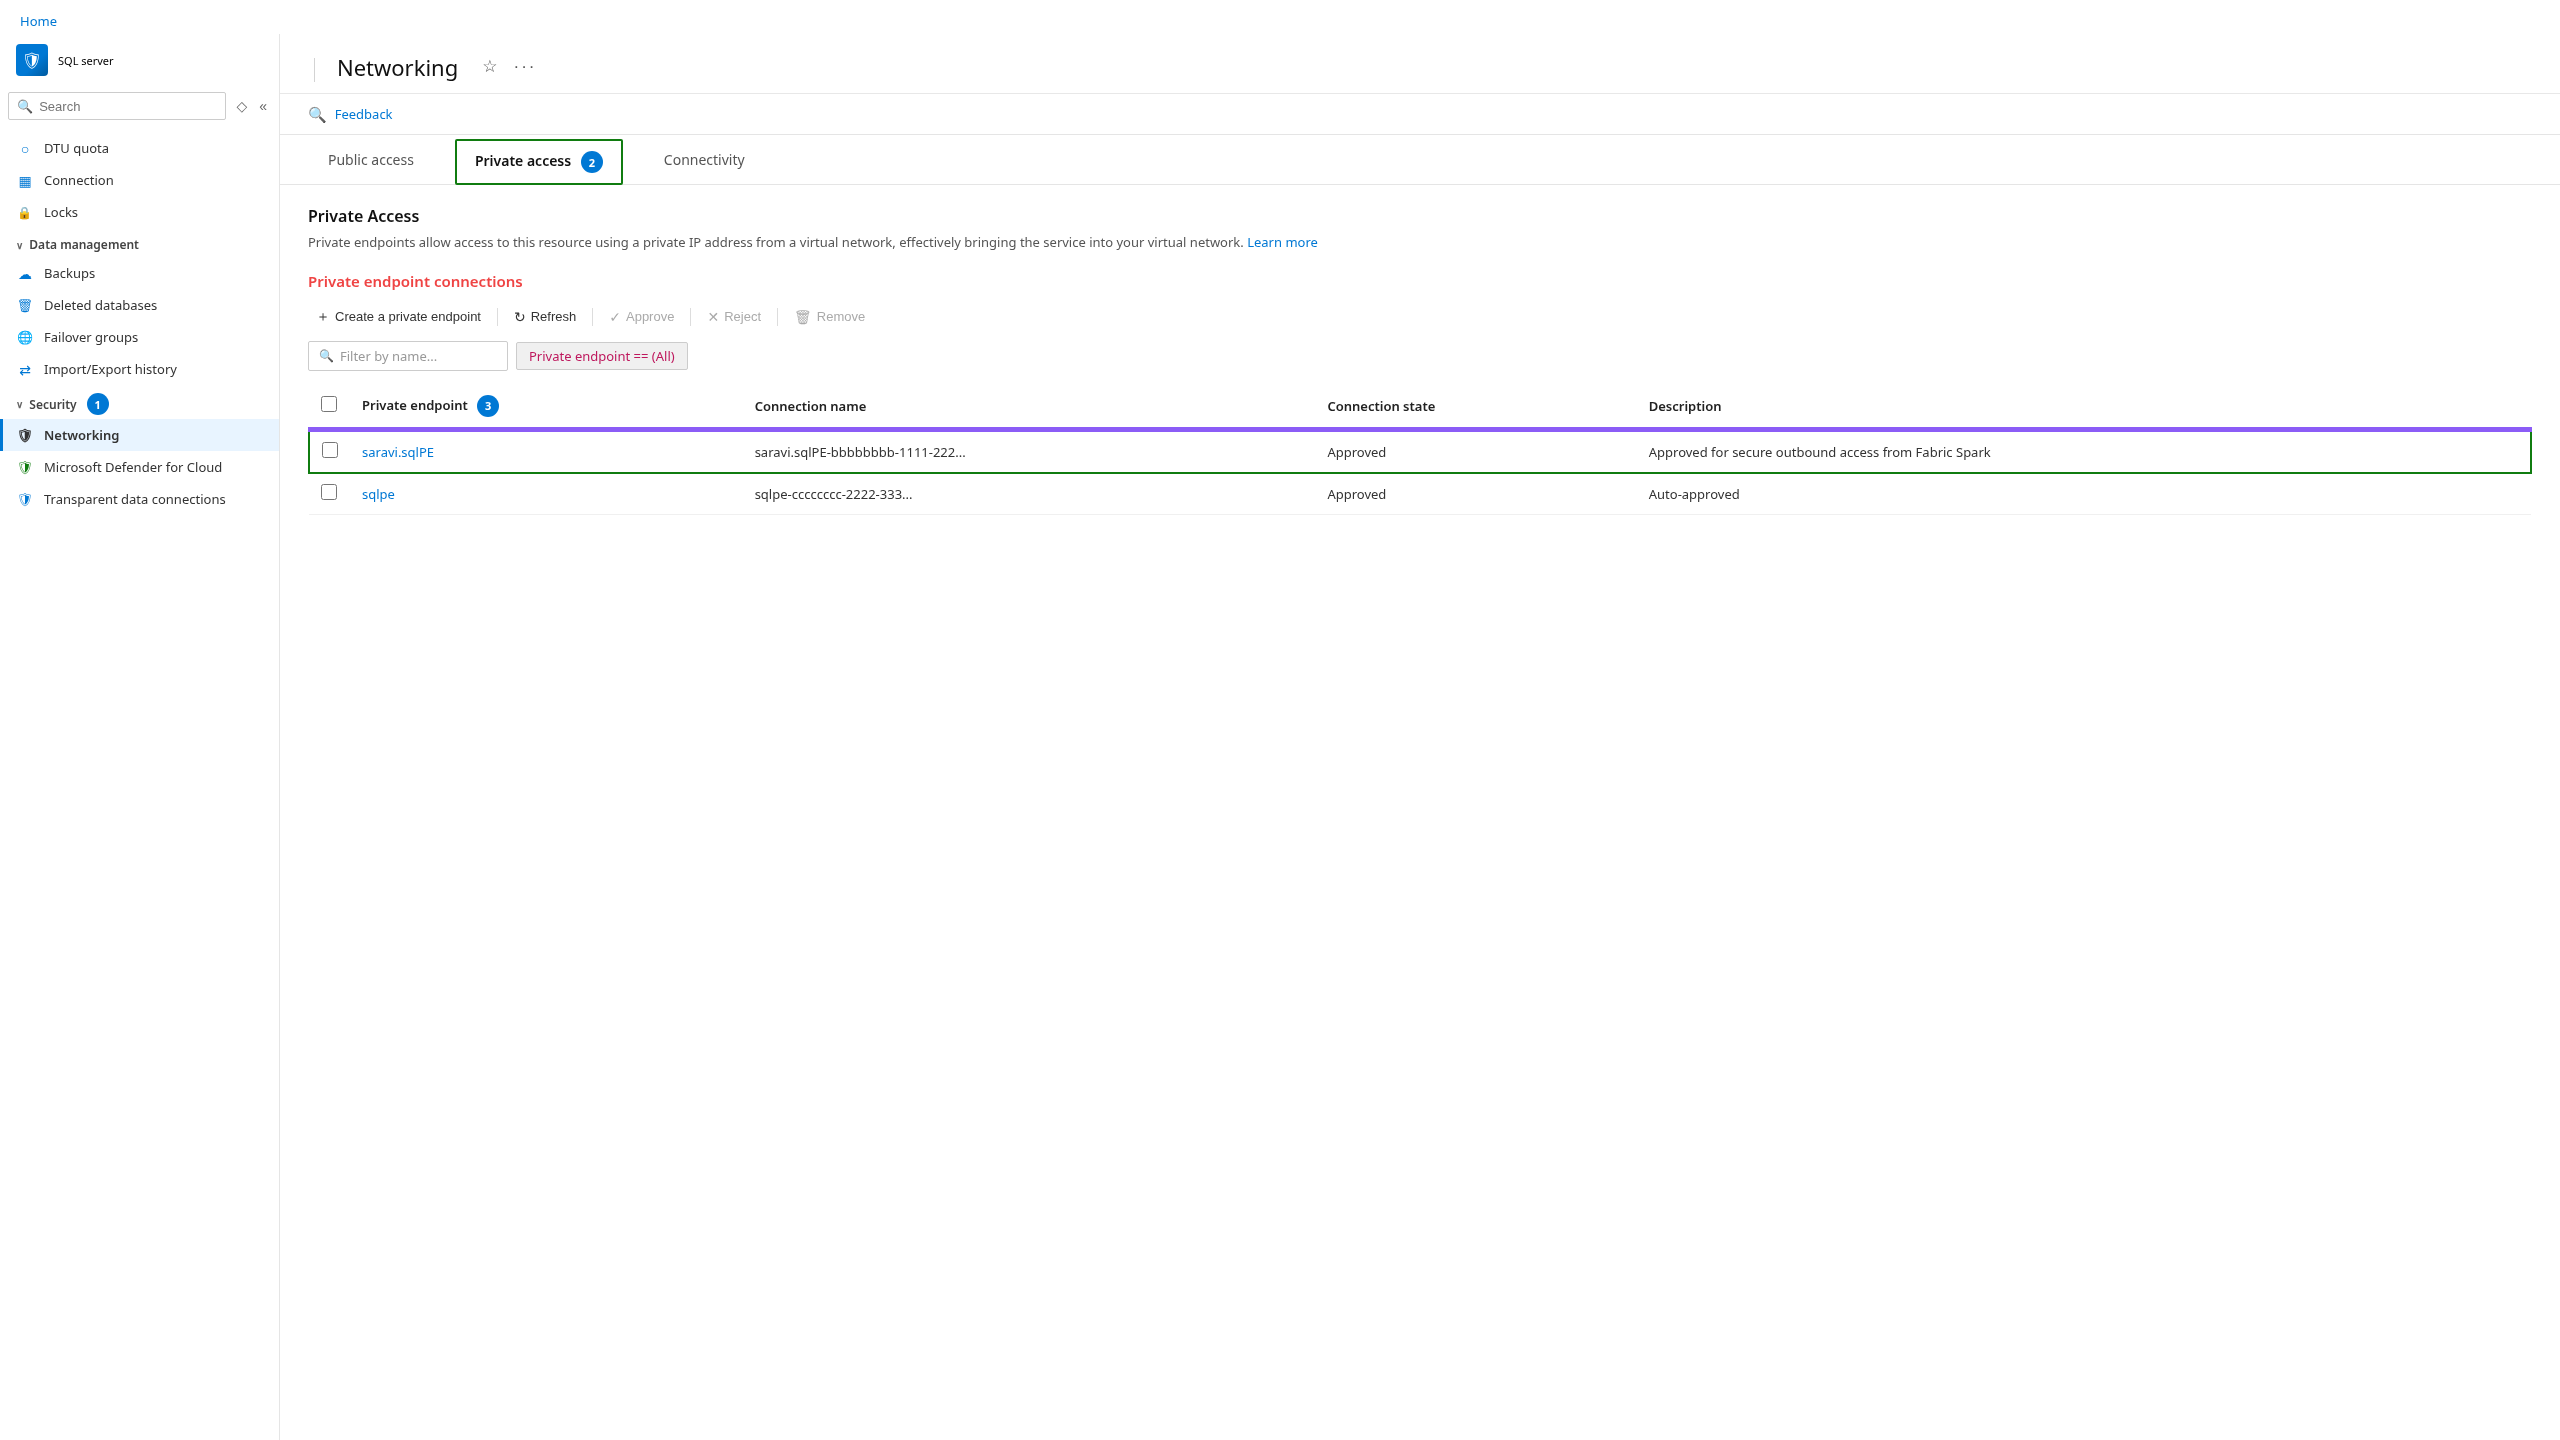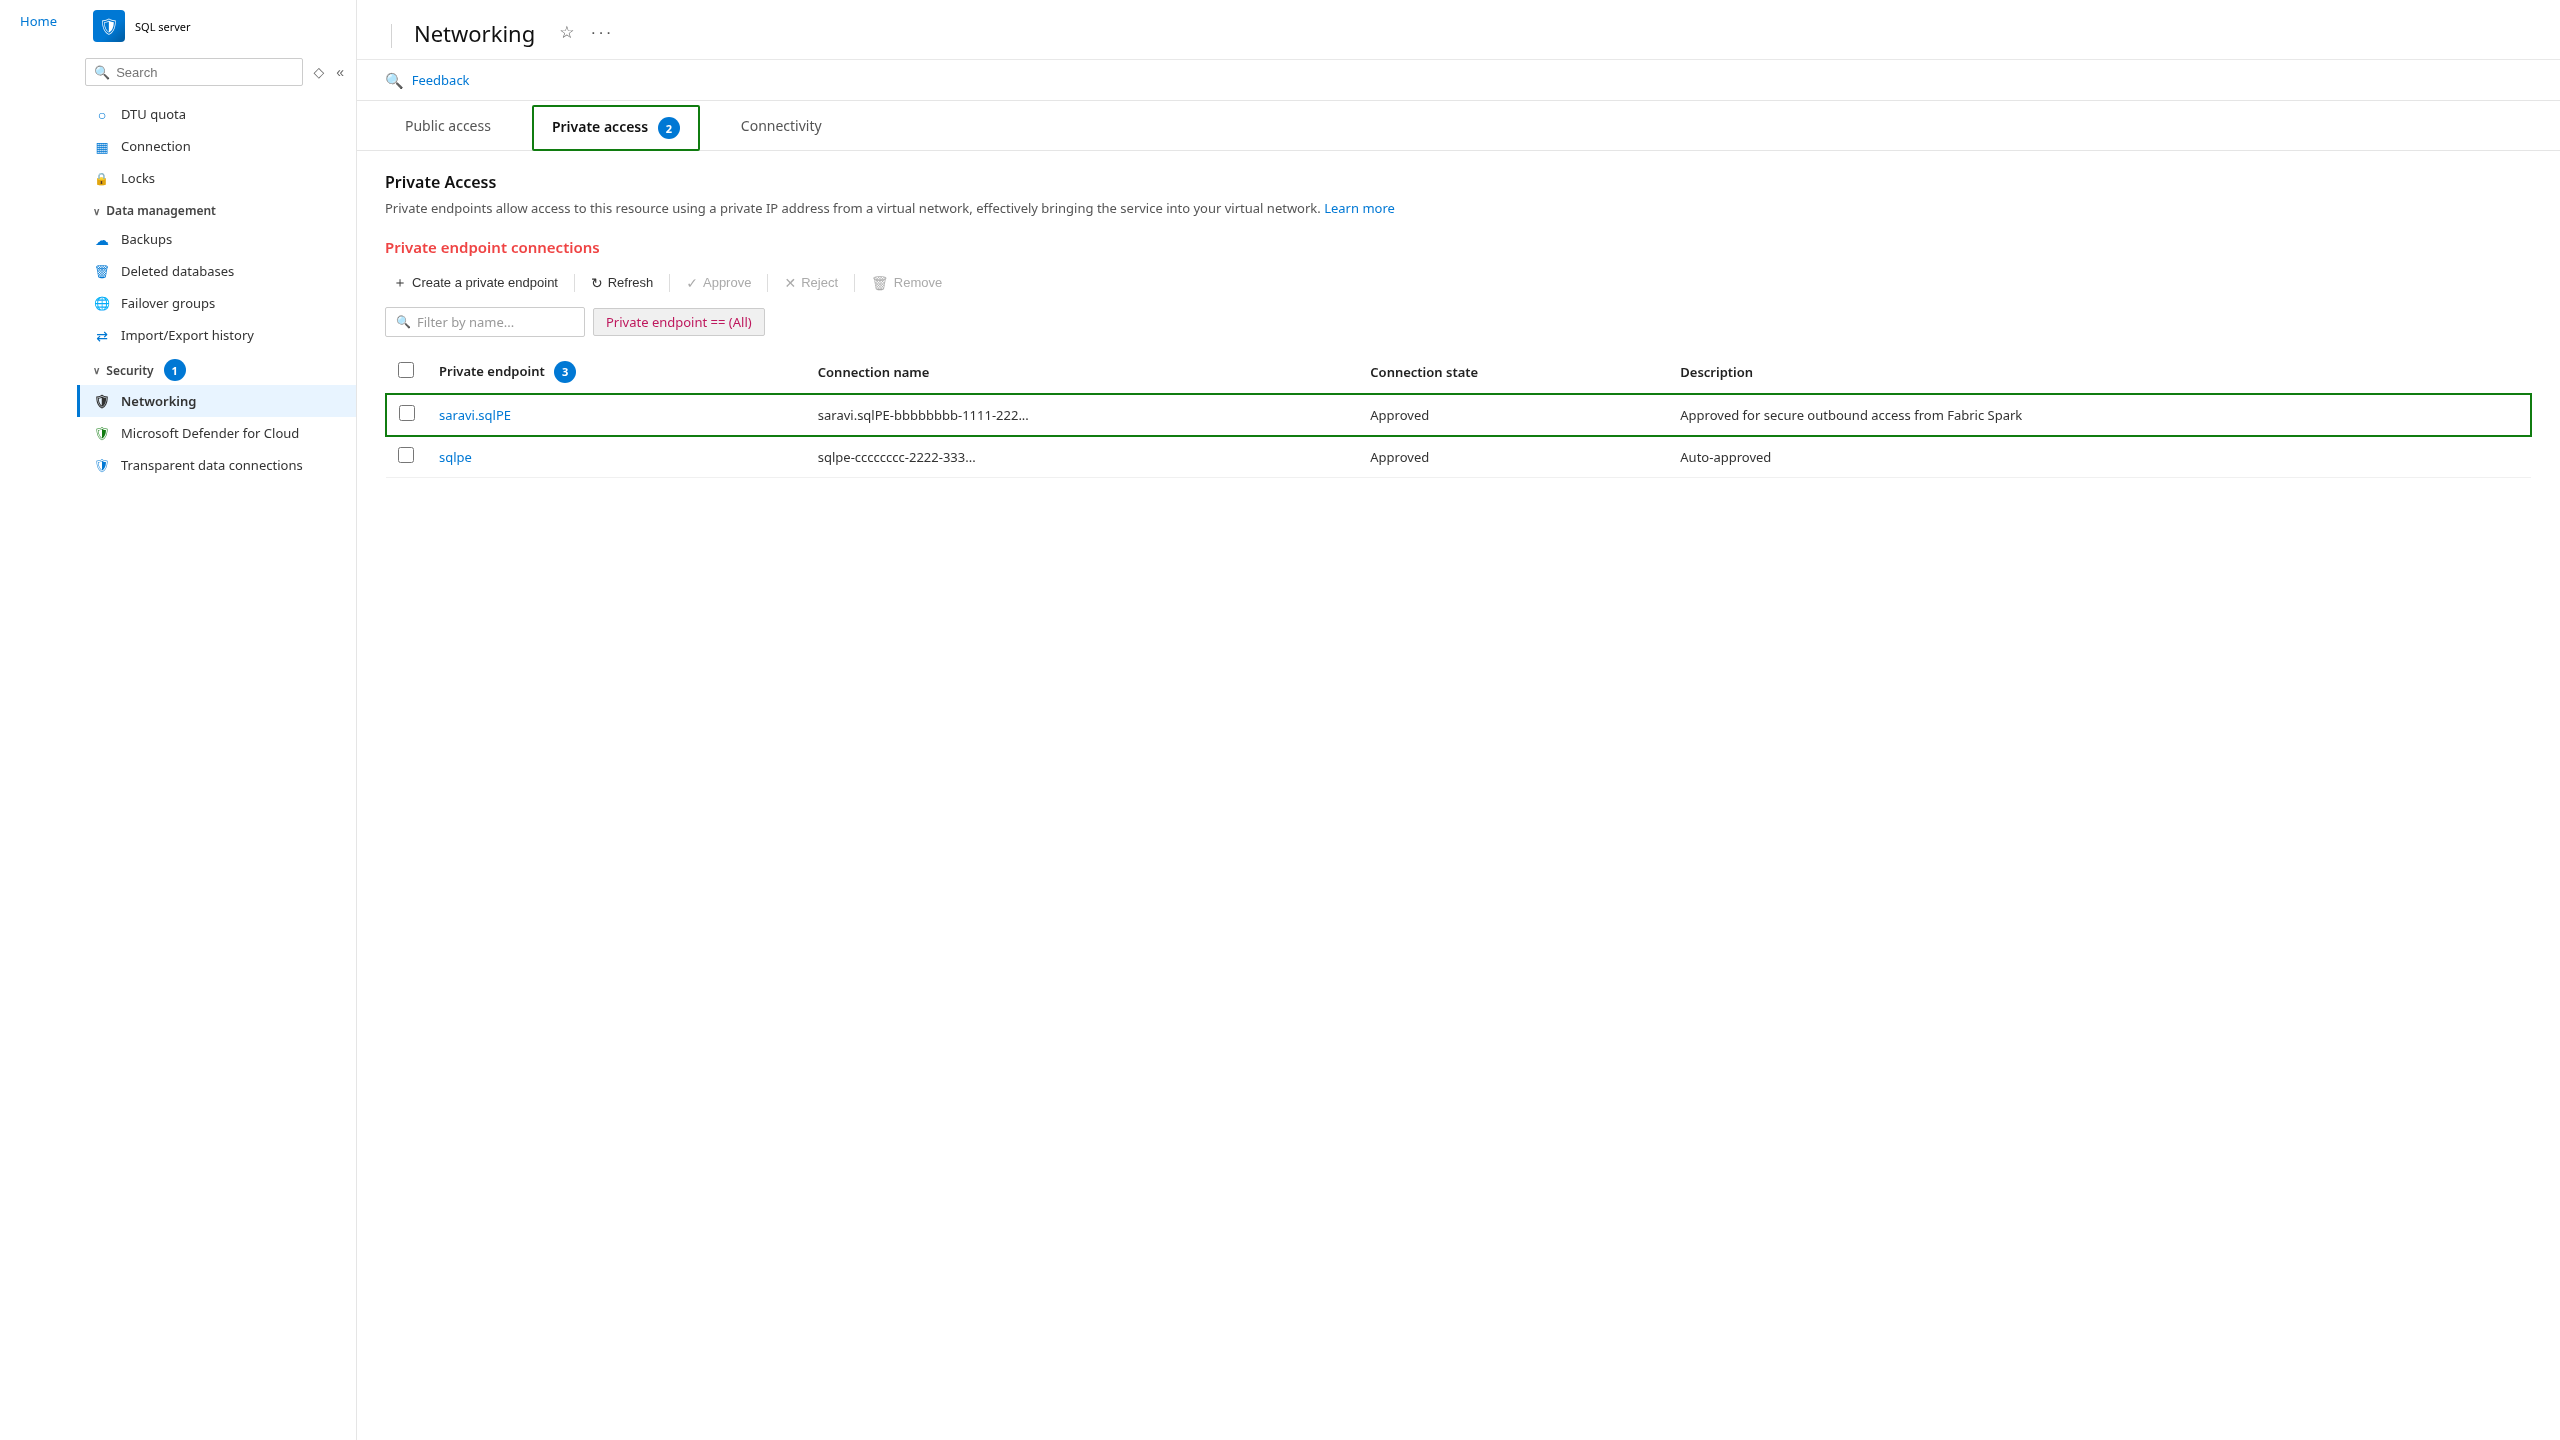--- a/index.html
+++ b/index.html
@@ -7,21 +7,21 @@
       font-family: 'Segoe UI', system-ui, sans-serif;
       font-size: 14px;
       background: #fff;
       color: #333;
       height: 100vh;
       overflow: hidden;
     }
 
     .app-container {
       display: flex;
-      flex-direction: row;
+      flex-direction: column;
       height: 100vh;
       justify-content: flex-end;
     }
 
     .home-link {
       color: #0078d4;
       padding: 12px 20px 4px;
       font-size: 13px;
       cursor: pointer;
       text-decoration: none;
@@ -343,21 +343,21 @@
     }
 
     
     .data-table {
       width: 100%;
       border-collapse: collapse;
       font-size: 13px;
     }
 
     .data-table thead tr {
-      border-bottom: 1px solid #8b5cf6;
+      border-bottom: 5px solid #8b5cf6;
     }
 
     .data-table th {
       text-align: left;
       padding: 10px 12px;
       font-weight: 600;
       color: #222;
       font-size: 13px;
     }
 

